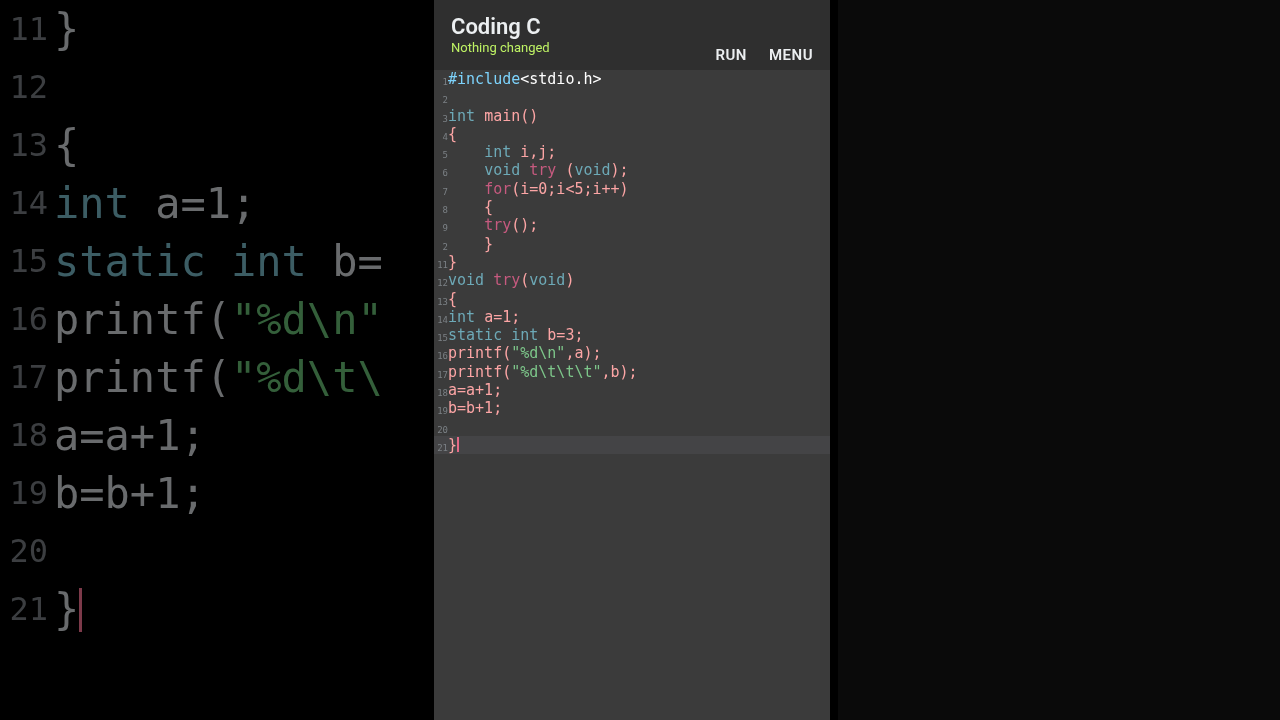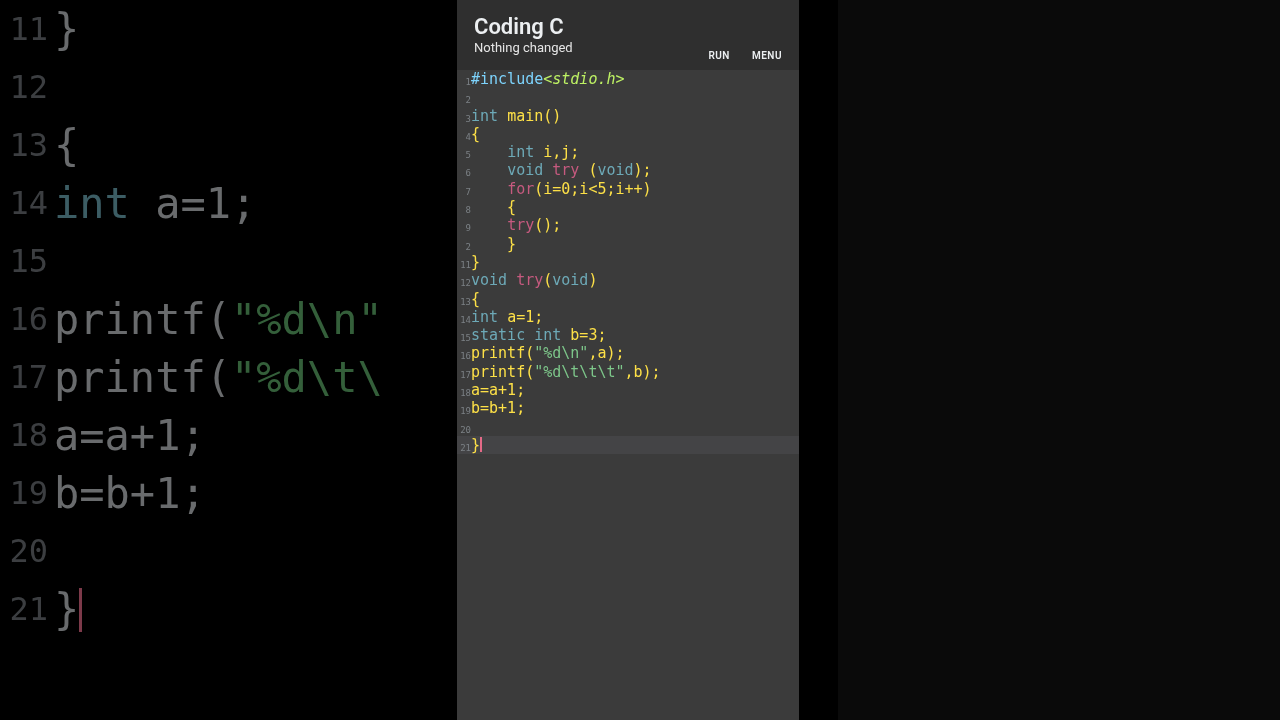--- a/index.html
+++ b/index.html
@@ -12,42 +12,42 @@
   .bg .line{display:flex;align-items:center;height:58px;}
   .bg .ln{width:48px;color:#6d7277;font-size:32px;text-align:right;padding-right:6px;}
   .bg .code{font-size:42px;letter-spacing:0;}
   .bg .tok-d{color:#bfc3c6;}
   .bg .tok-k{color:#6da9b7;}
   .bg .tok-f{color:#c65a7f;}
   .bg .tok-s{color:#5fae6b;}
   .bg .cursor{display:inline-block;width:3px;height:44px;background:#e46a87;vertical-align:-8px;}
 
   
-  .phone{position:absolute;left:457px;top:0;width:342px;height:720px;z-index:2;
+  .phone{position:absolute;left:434px;top:0;width:396px;height:720px;z-index:2;
          background:#3b3b3b;display:flex;flex-direction:column;box-shadow:0 0 0 1px rgba(0,0,0,0.6);}
   .topbar{height:70px;background:#2f2f2f;display:flex;align-items:center;
           padding:0 17px;justify-content:space-between;}
   .titleblock{display:flex;flex-direction:column;line-height:1.15;}
   .app-title{color:#eceff1;font-size:22px;font-weight:600;}
-  .app-sub{color:#e5e5e5;font-size:13px;margin-top:2px;}
+  .app-sub{color:#bef264;font-size:13px;margin-top:2px;}
   .actions{display:flex;gap:22px;}
-  .actbtn{color:#eceff1;font-size:10px;font-weight:600;letter-spacing:0.5px;cursor:pointer;margin-top:40px;}
+  .actbtn{color:#eceff1;font-size:15px;font-weight:600;letter-spacing:0.5px;cursor:pointer;margin-top:40px;}
 
   .editor{flex:1;position:relative;background:#3b3b3b;overflow:hidden;}
   .eline{display:flex;align-items:flex-start;height:18.3px;line-height:18.3px;}
   .eline .eln{width:14px;color:#7b8085;font-size:9px;text-align:right;
              padding-top:3px;flex-shrink:0;}
   .eline .ecode{font-size:15px;padding-left:0;white-space:pre;}
   .eline.hl{background:#444446;}
   .eline .phc{display:inline-block;width:2px;height:15px;background:#e46a87;vertical-align:-2px;}
   .tok-include{color:#7dd3fc;}
-  .tok-angle{color:#bef264;font-style:italic;}
+  .tok-angle{color:#ffffff;}
   .tok-type{color:#6da9b7;}
   .tok-kw{color:#c65a7f;}
-  .tok-def{color:#fde047;}
+  .tok-def{color:#fca5a5;}
   .tok-str{color:#7dc68a;}
 
   
   .sidepad{position:absolute;top:0;height:720px;background:#0a0a0a;z-index:1;}
   .sidepad.r{left:838px;right:0;}
 </style>
 </head>
 <body>
 
 <div class="bg mono" id="bg">
@@ -61,20 +61,21 @@
     <div class="line">
       <div class="ln">13</div>
       <div class="code"><span class="tok-d">{</span></div>
     </div>
     <div class="line">
       <div class="ln">14</div>
       <div class="code"><span class="tok-k">int </span><span class="tok-d">a=1;</span></div>
     </div>
     <div class="line">
       <div class="ln">15</div>
+      <div class="code"><span class="tok-k">static </span><span class="tok-k">int </span><span class="tok-d">b=</span></div>
     </div>
     <div class="line">
       <div class="ln">16</div>
       <div class="code"><span class="tok-d">printf(</span><span class="tok-s">"%d\n"</span></div>
     </div>
     <div class="line">
       <div class="ln">17</div>
       <div class="code"><span class="tok-d">printf(</span><span class="tok-s">"%d\t\</span></div>
     </div>
     <div class="line">

